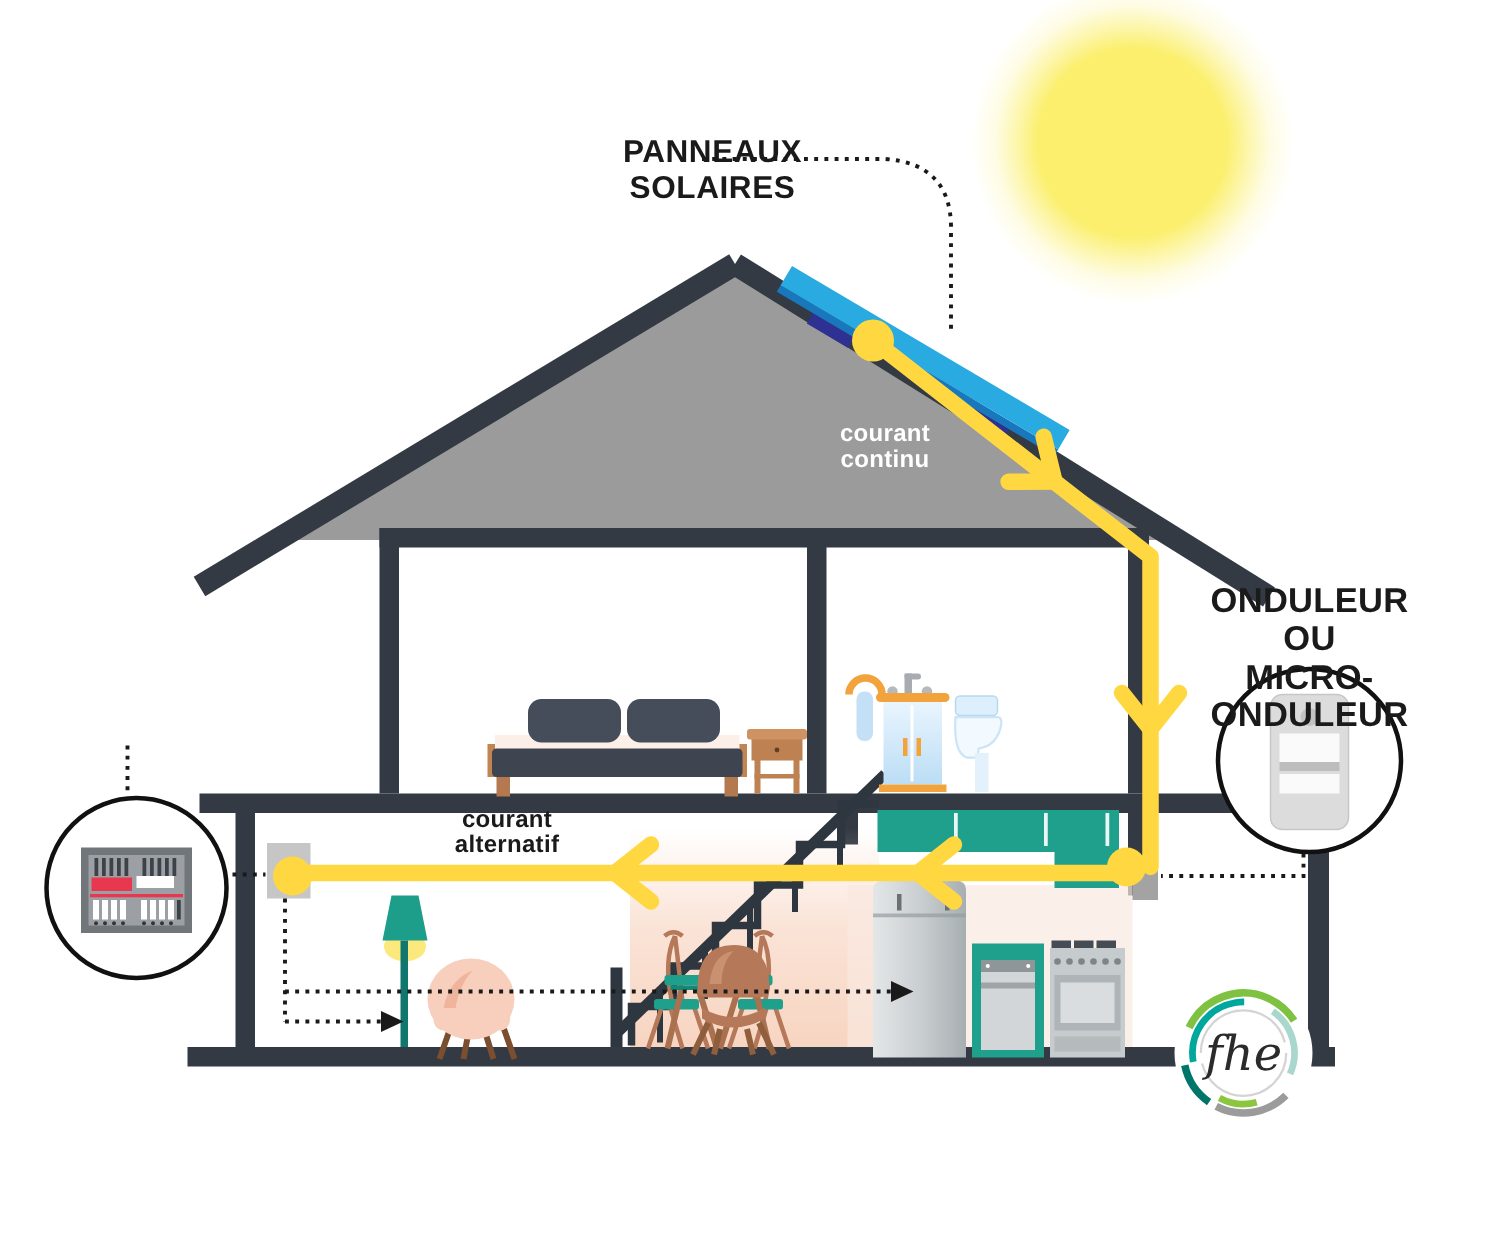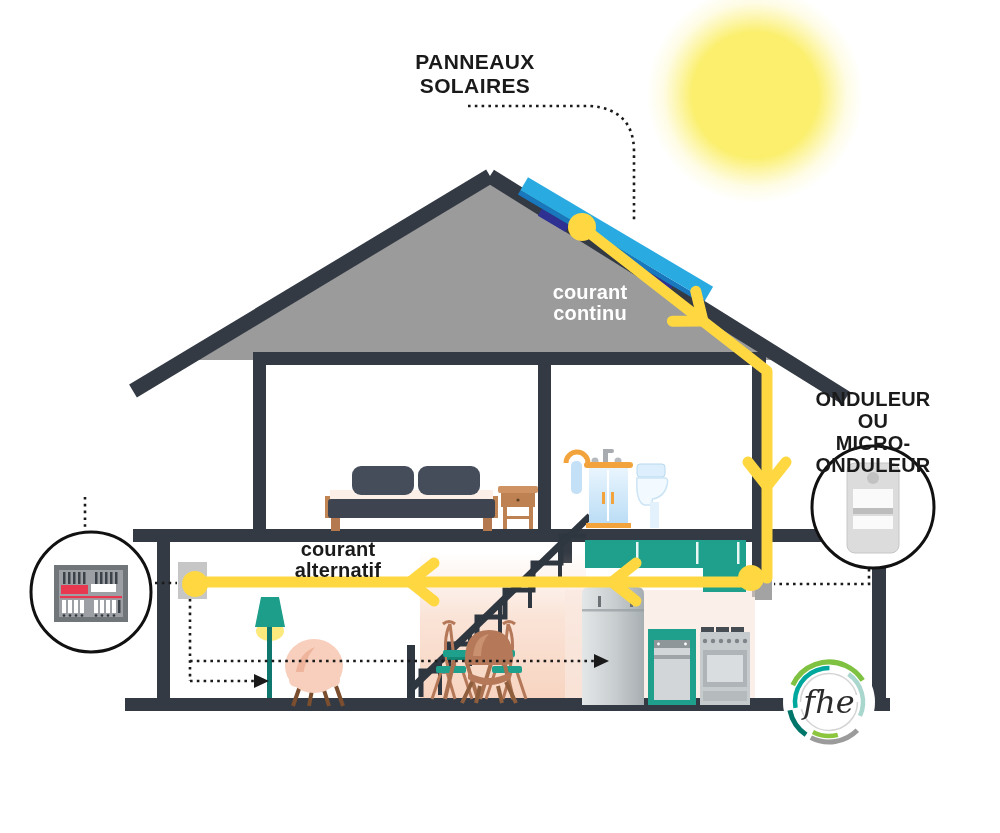--- a/index.html
+++ b/index.html
@@ -1,23 +1,23 @@
 <!DOCTYPE html>
 <html><head>
 <meta charset="utf-8">
 <style>
   html,body{margin:0;padding:0;background:#fff;}
   #stage{position:relative;width:1000px;height:833px;background:#fff;overflow:hidden;
          font-family:"Liberation Sans",sans-serif;}
   #scene{position:absolute;left:0;top:0;}
   .lbl{position:absolute;font-weight:700;text-align:center;white-space:pre-line;
        transform:translateX(-50%);color:#1A1A1A;}
-  .lbl-big{font-size:21px;line-height:1.12;letter-spacing:.4px;}
-  .lbl-med{font-size:20px;line-height:1.1;letter-spacing:.2px;}
-  .lbl-flow{font-size:20px;line-height:1.05;letter-spacing:.2px;}
+  .lbl-big{font-size:21px;line-height:1.12;letter-spacing:.4px;margin-top:40px;}
+  .lbl-med{font-size:23px;line-height:1.1;letter-spacing:.2px;}
+  .lbl-flow{font-size:16px;line-height:1.05;letter-spacing:.2px;}
   #lbl-panneaux{left:475px;top:50px;}
   #lbl-onduleur{left:873px;top:388px;}
   #lbl-tableau{left:88px;top:443px;}
   #lbl-vers{left:273px;top:715px;}
   #lbl-continu{left:590px;top:282px;color:#fff;}
   #lbl-alternatif{left:338px;top:539px;}
 </style>
 </head>
 <body>
 

